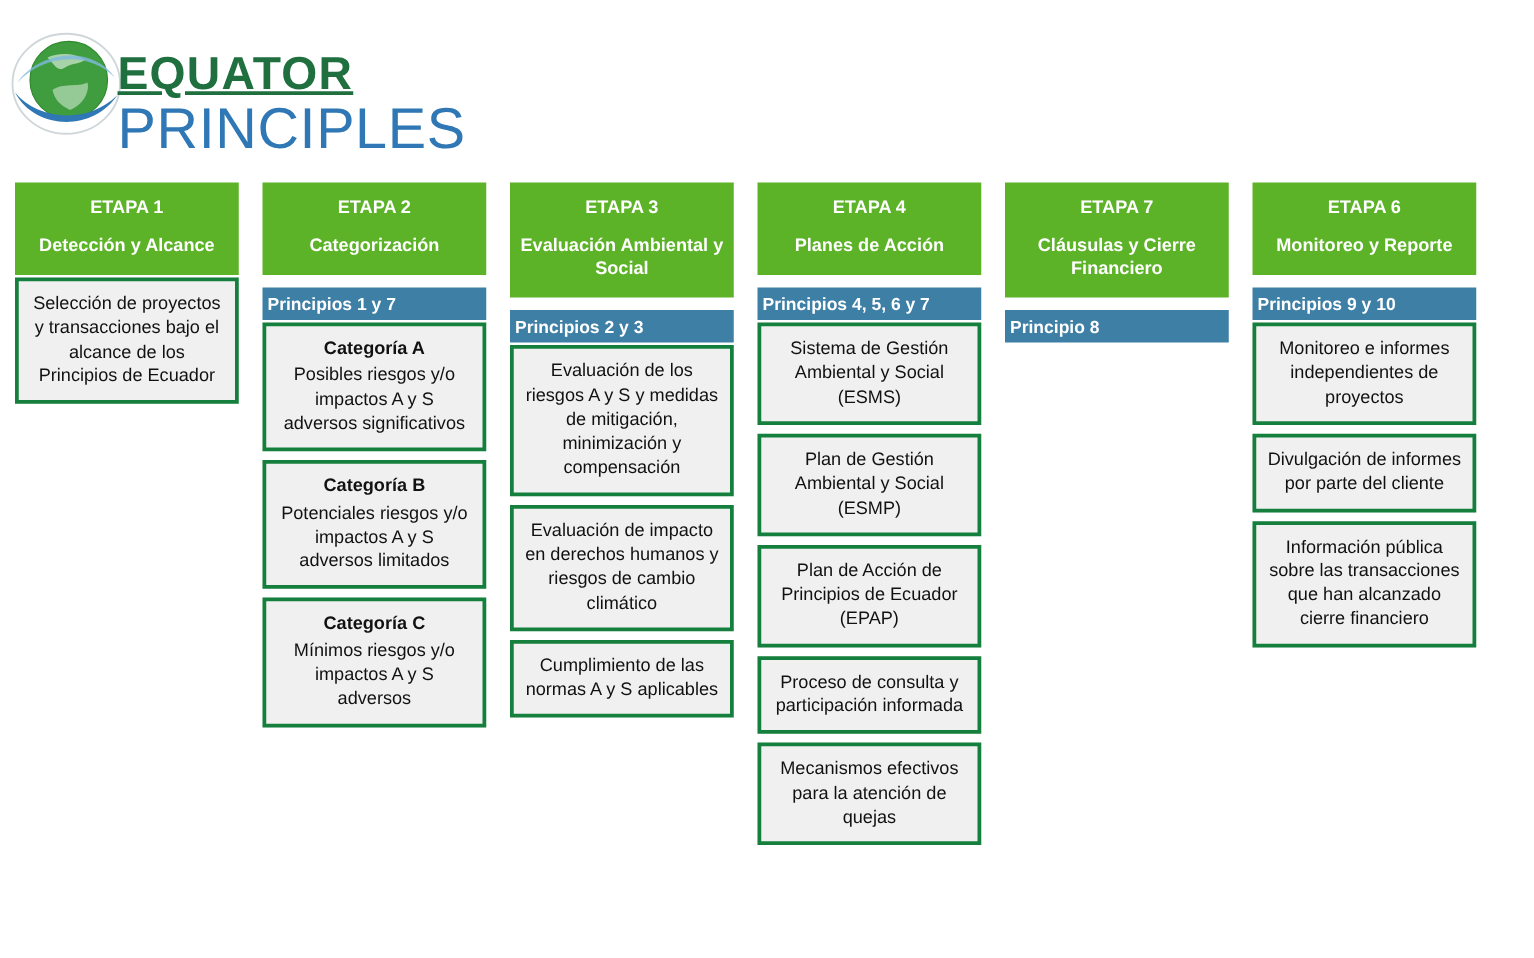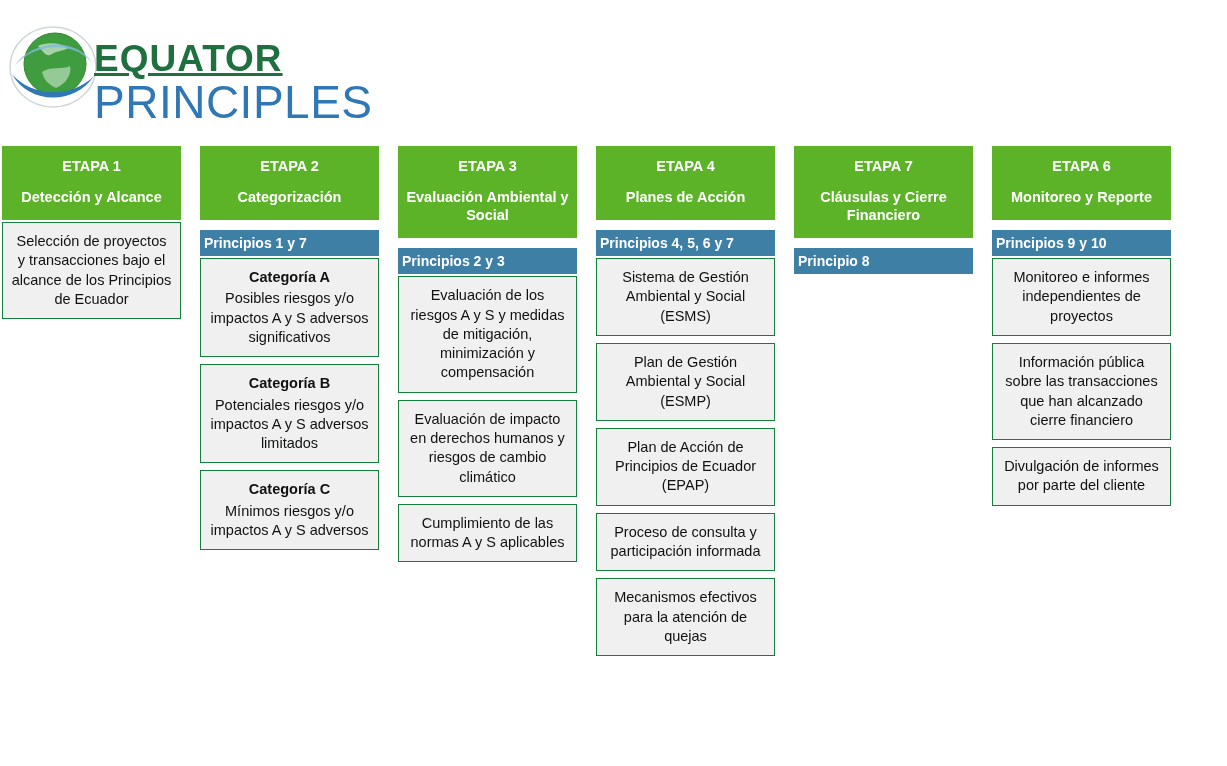--- a/index.html
+++ b/index.html
@@ -42,21 +42,21 @@
     text-decoration: underline;
   }
   .logo-text .line2 {
     font-size: 46px;
     color: #2f77b5;
     letter-spacing: 0.5px;
     margin-top: 2px;
   }
   #columns {
     position: absolute;
-    left: 2px;
+    left: 12px;
     top: 146px;
     width: 1211px;
     display: flex;
     gap: 19px;
     align-items: flex-start;
   }
   .column {
     width: 179px;
     display: flex;
     flex-direction: column;
@@ -85,21 +85,21 @@
     background: #3e7fa6;
     color: #ffffff;
     font-weight: bold;
     font-size: 14px;
     padding: 5px 4px;
     margin-top: 10px;
     box-sizing: border-box;
   }
   .card {
     background: #f0f0f0;
-    border: 1px solid #15803d;
+    border: 3px solid #15803d;
     text-align: center;
     font-size: 14.5px;
     color: #111111;
     line-height: 1.33;
     padding: 9px 8px;
     box-sizing: border-box;
     margin-top: 7px;
   }
   .card.first {
     margin-top: 2px;
@@ -215,20 +215,20 @@
   <div class="column">
     <div class="stage-header">
       <span class="stage-num">ETAPA 6</span>
       <span class="stage-title">Monitoreo y Reporte</span>
     </div>
     <div class="principles-bar">Principios 9 y 10</div>
     <div class="card first">
       <span>Monitoreo e informes independientes de proyectos</span>
     </div>
     <div class="card">
+      <span>Divulgación de informes por parte del cliente</span>
+    </div>
+    <div class="card">
       <span>Información pública sobre las transacciones que han alcanzado cierre financiero</span>
     </div>
-    <div class="card">
-      <span>Divulgación de informes por parte del cliente</span>
-    </div>
   </div>
 
 </div>
 
 </body></html>

